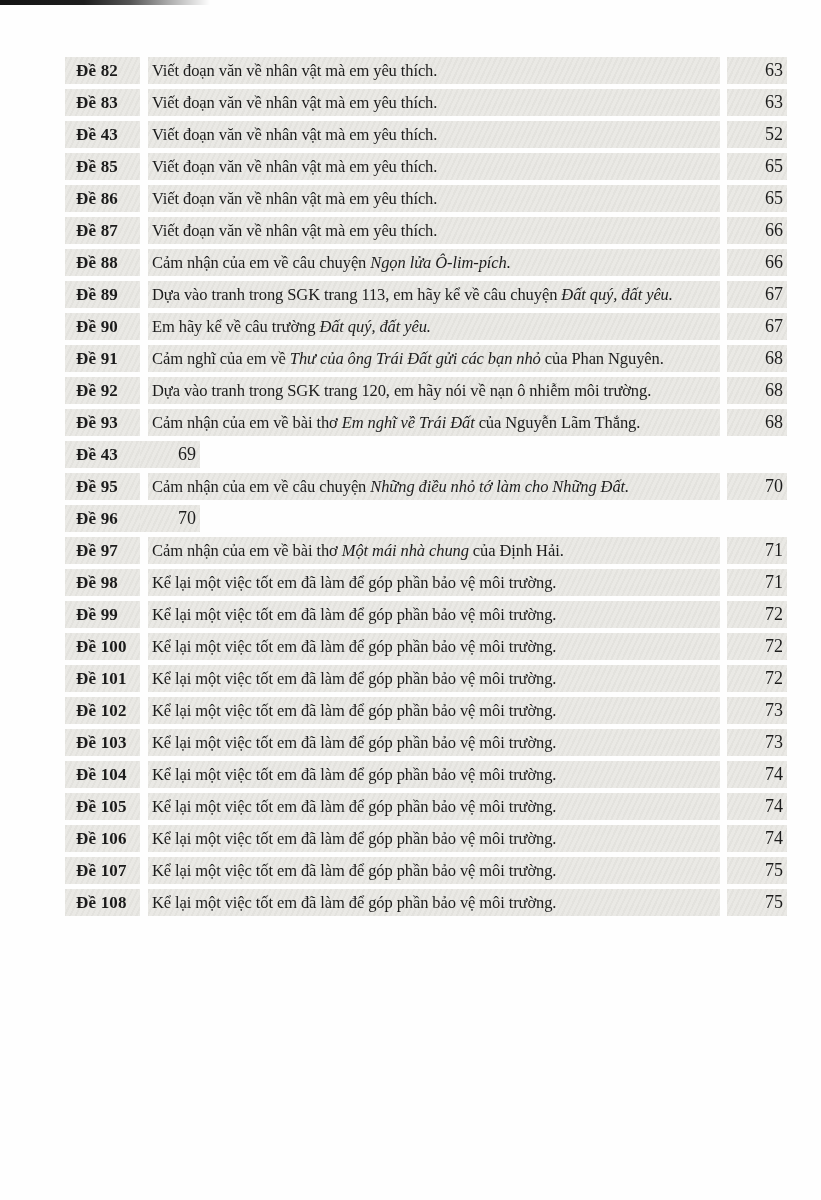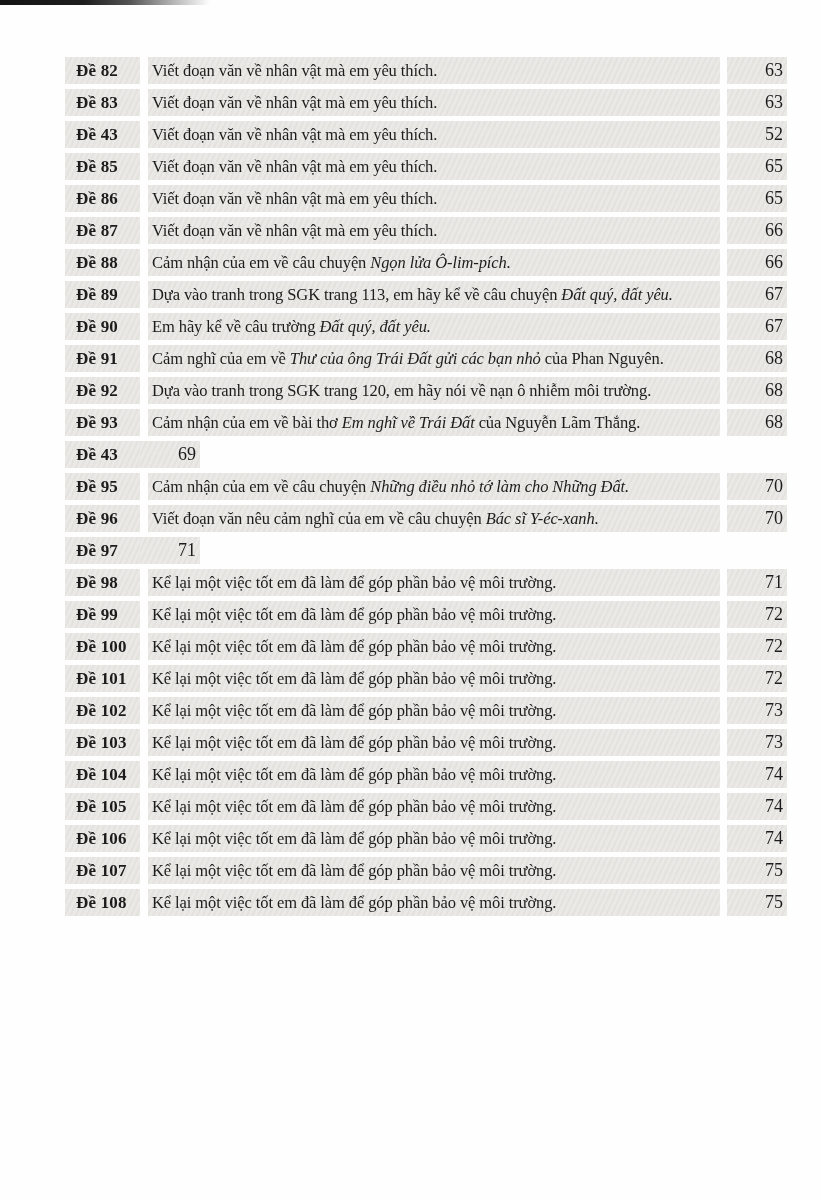--- a/index.html
+++ b/index.html
@@ -161,26 +161,26 @@
   </div>
 
   <div class="row">
     <div class="cell label-cell">Đề 95</div>
     <div class="cell desc-cell"><span>Cảm nhận của em về câu chuyện </span><span class="it">Những điều nhỏ tớ làm cho Những Đất.</span></div>
     <div class="cell page-cell">70</div>
   </div>
 
   <div class="row">
     <div class="cell label-cell">Đề 96</div>
-    <div class="cell desc-cell"><span>Viết đoạn văn nêu cảm nghĩ của em về câu chuyện </span><span class="it">Bác sĩ Y-éc-xanh.</span></div>
     <div class="cell page-cell">70</div>
   </div>
 
   <div class="row">
     <div class="cell label-cell">Đề 97</div>
+    <div class="cell desc-cell"><span>Cảm nhận của em về bài thơ </span><span class="it">Một mái nhà chung</span><span> của Định Hải.</span></div>
     <div class="cell page-cell">71</div>
   </div>
 
   <div class="row">
     <div class="cell label-cell">Đề 98</div>
     <div class="cell desc-cell"><span>Kể lại một việc tốt em đã làm để góp phần bảo vệ môi trường.</span></div>
     <div class="cell page-cell">71</div>
   </div>
 
   <div class="row">

